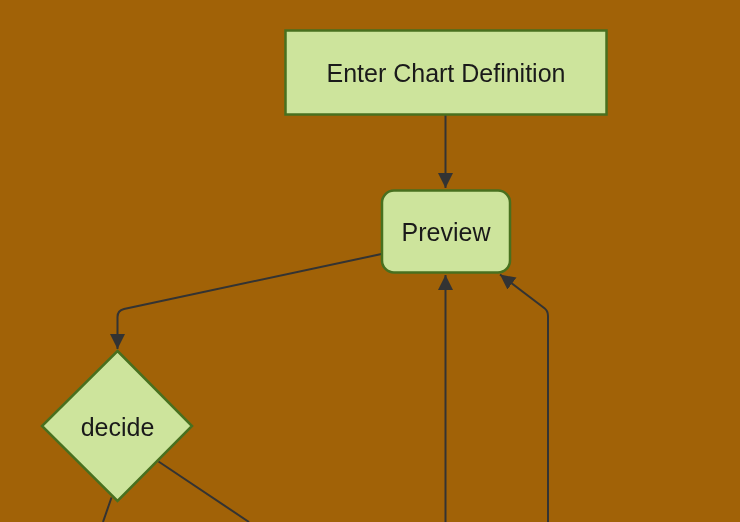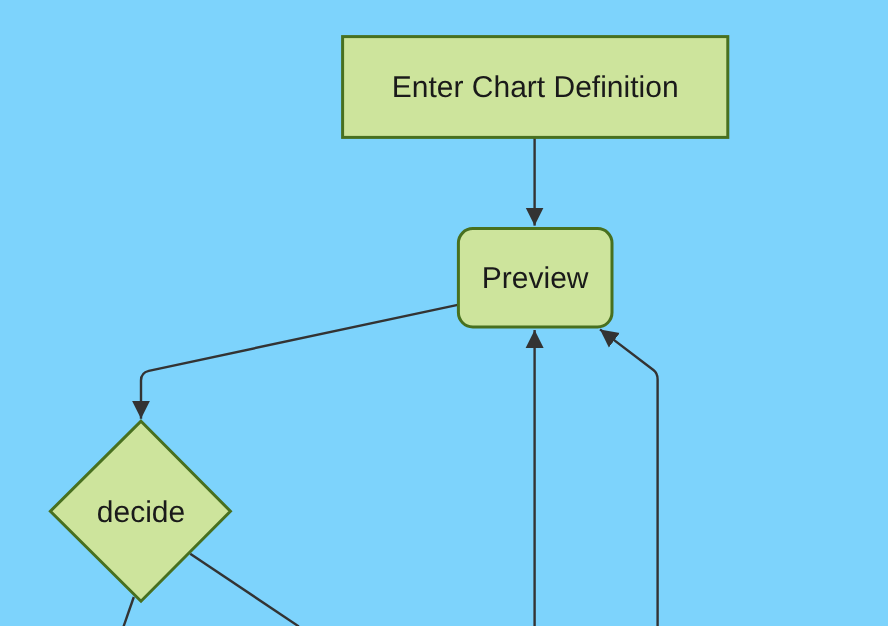--- a/index.html
+++ b/index.html
@@ -5,21 +5,21 @@
   html, body {
     margin: 0;
     padding: 0;
     background: #ffffff;
     font-family: "Liberation Sans", sans-serif;
   }
   .canvas {
     position: relative;
     width: 740px;
     height: 522px;
-    background: #7dd3fc;
+    background: #a16207;
     overflow: hidden;
   }
   svg { display: block; }
   .edge {
     fill: none;
     stroke: #333333;
     stroke-width: 2;
   }
   .node-shape {
     fill: #cde49c;

